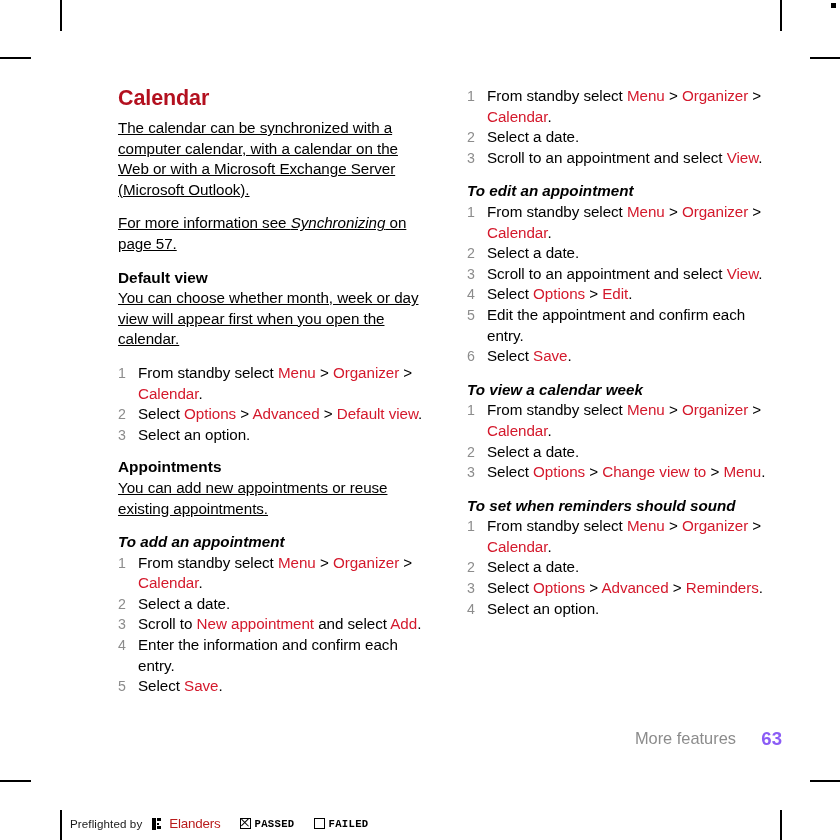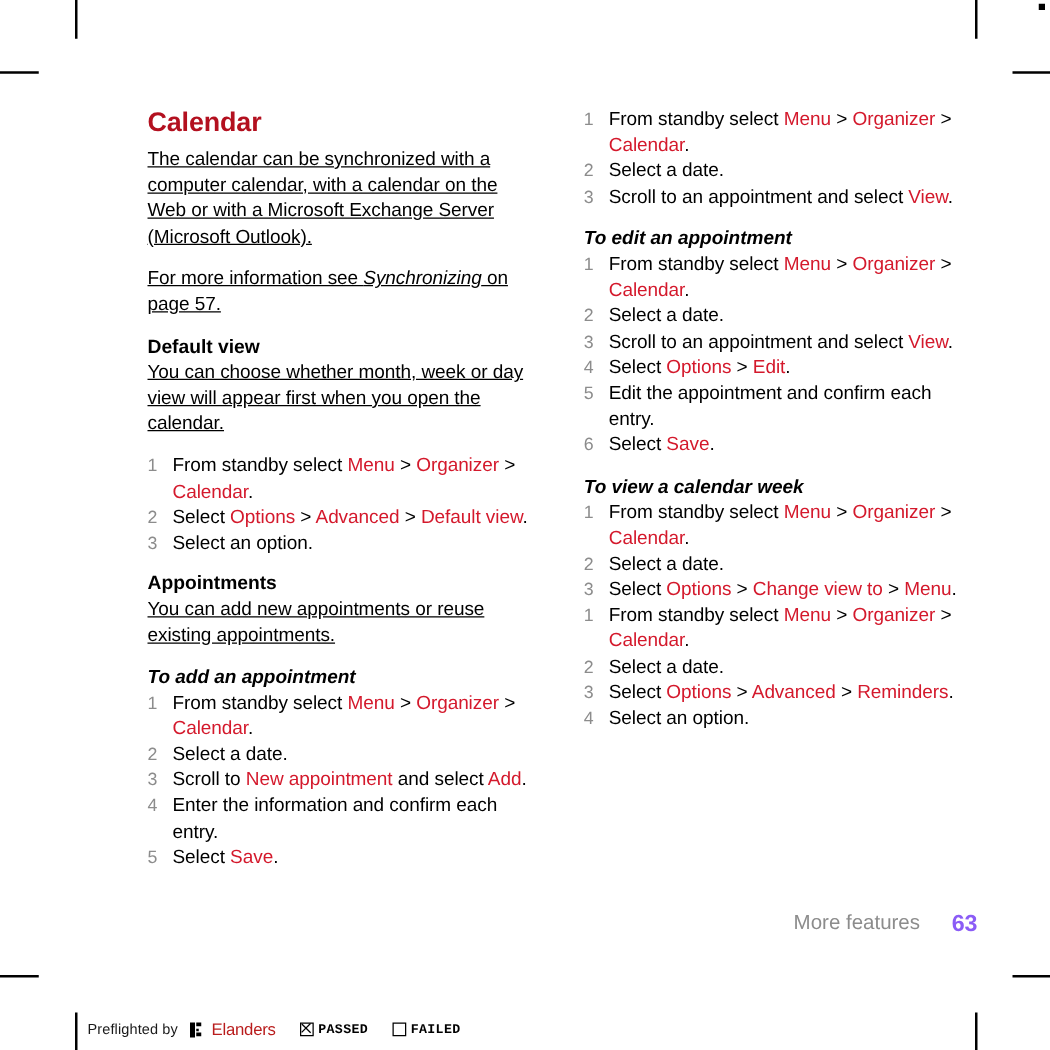--- a/index.html
+++ b/index.html
@@ -240,20 +240,21 @@
           <li><span class="num">6</span><span><span>Select </span><span class="lnk">Save</span><span>.</span></span></li>
         </ol>
 
       <h3 class="task">To view a calendar week</h3>
       <ol class="steps">
           <li><span class="num">1</span><span><span>From standby select </span><span class="lnk">Menu</span><span> &gt; </span><span class="lnk">Organizer</span><span> &gt; </span><span class="lnk">Calendar</span><span>.</span></span></li>
           <li><span class="num">2</span><span><span>Select a date.</span></span></li>
           <li><span class="num">3</span><span><span>Select </span><span class="lnk">Options</span><span> &gt; </span><span class="lnk">Change view to</span><span> &gt; </span><span class="lnk">Menu</span><span>.</span></span></li>
         </ol>
 
+      <h3 class="task">To set when reminders should sound</h3>
       <ol class="steps">
           <li><span class="num">1</span><span><span>From standby select </span><span class="lnk">Menu</span><span> &gt; </span><span class="lnk">Organizer</span><span> &gt; </span><span class="lnk">Calendar</span><span>.</span></span></li>
           <li><span class="num">2</span><span><span>Select a date.</span></span></li>
           <li><span class="num">3</span><span><span>Select </span><span class="lnk">Options</span><span> &gt; </span><span class="lnk">Advanced</span><span> &gt; </span><span class="lnk">Reminders</span><span>.</span></span></li>
           <li><span class="num">4</span><span><span>Select an option.</span></span></li>
         </ol>
     </div>
 
   </div>
 

